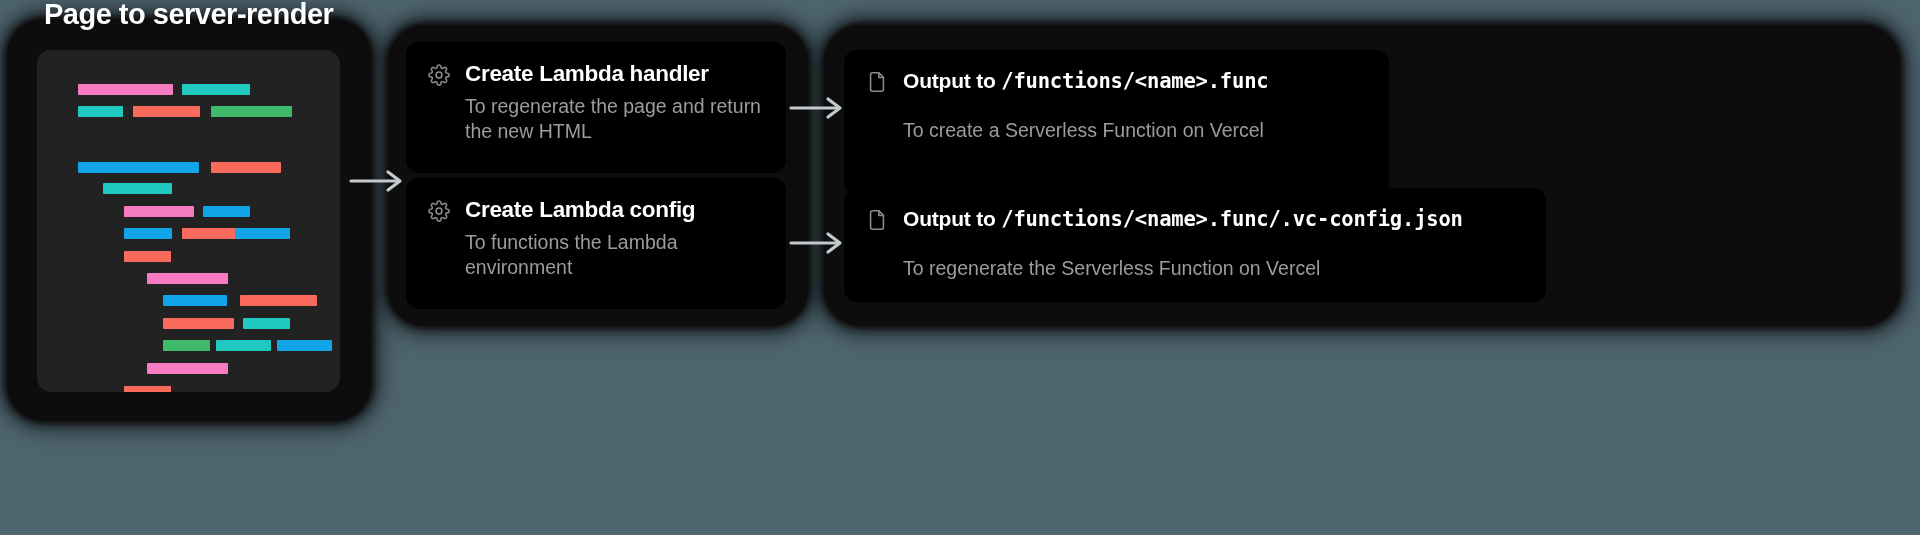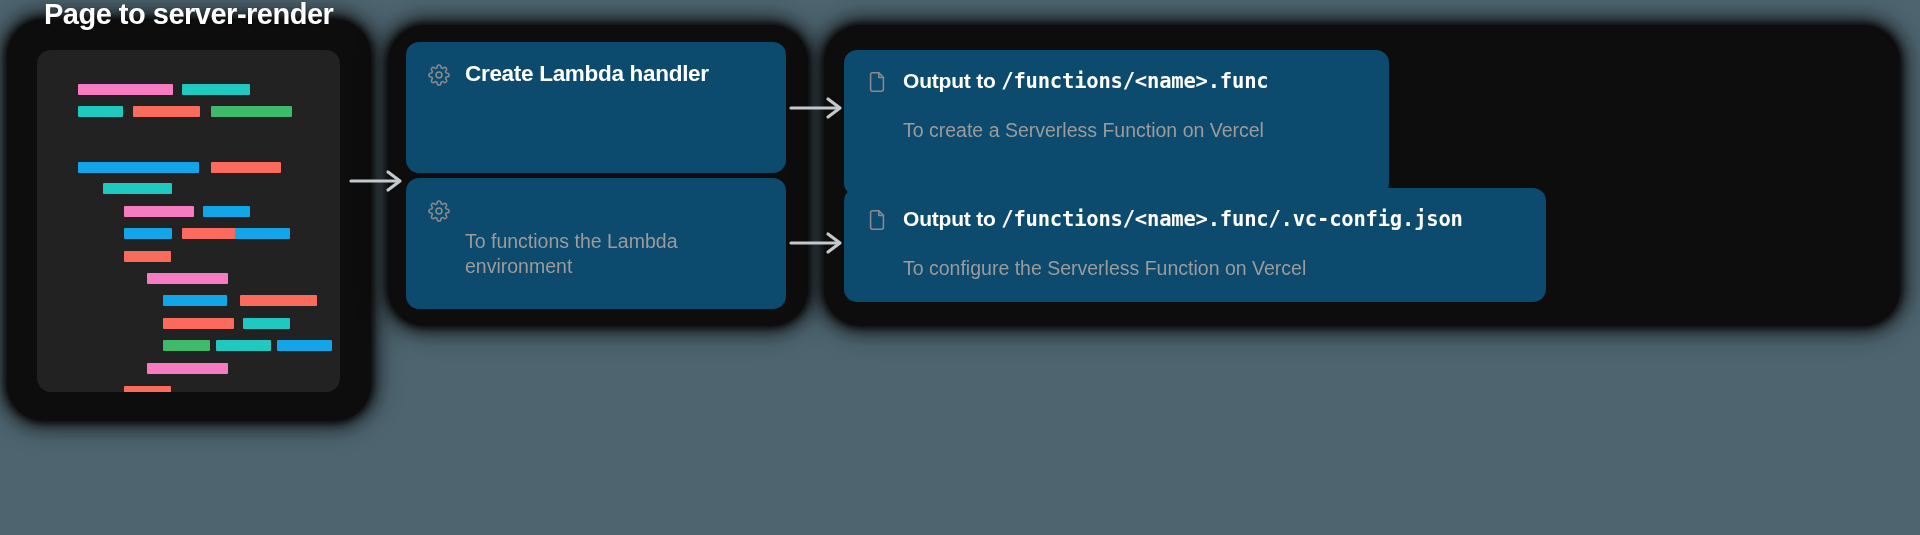--- a/index.html
+++ b/index.html
@@ -68,21 +68,21 @@
 
   
   #mid-blob {
     left: 391px;
     top: 28px;
     width: 414px;
     height: 295px;
   }
   .card {
     position: absolute;
-    background: #0c4a6e;
+    background: #000000;
     border-radius: 13px;
     z-index: 10;
     box-sizing: border-box;
   }
   #card-handler {
     left: 406px;
     top: 42px;
     width: 380px;
     height: 131px;
     padding: 20px 22px 16px 22px;
@@ -210,30 +210,32 @@
 <div class="card" id="card-handler" data-interactable="true">
   <div class="card-head" data-interactable="false">
     <span class="card-icon" data-interactable="false">
       <svg width="22" height="22" viewBox="0 0 24 24" fill="none" stroke="currentColor" stroke-width="1.7" stroke-linecap="round" stroke-linejoin="round">
         <circle cx="12" cy="12" r="3.2"></circle>
         <path d="M19.4 15a1.65 1.65 0 0 0 .33 1.82l.06.06a2 2 0 1 1-2.83 2.83l-.06-.06a1.65 1.65 0 0 0-1.82-.33 1.65 1.65 0 0 0-1 1.51V21a2 2 0 1 1-4 0v-.09A1.65 1.65 0 0 0 9 19.4a1.65 1.65 0 0 0-1.82.33l-.06.06a2 2 0 1 1-2.83-2.83l.06-.06a1.65 1.65 0 0 0 .33-1.82 1.65 1.65 0 0 0-1.51-1H3a2 2 0 1 1 0-4h.09A1.65 1.65 0 0 0 4.6 9a1.65 1.65 0 0 0-.33-1.82l-.06-.06a2 2 0 1 1 2.83-2.83l.06.06A1.65 1.65 0 0 0 9 4.6a1.65 1.65 0 0 0 1-1.51V3a2 2 0 1 1 4 0v.09a1.65 1.65 0 0 0 1 1.51 1.65 1.65 0 0 0 1.82-.33l.06-.06a2 2 0 1 1 2.83 2.83l-.06.06a1.65 1.65 0 0 0-.33 1.82V9a1.65 1.65 0 0 0 1.51 1H21a2 2 0 1 1 0 4h-.09a1.65 1.65 0 0 0-1.51 1z"></path>
       </svg>
     </span>
     <span class="card-title" data-interactable="false">Create Lambda handler</span>
   </div>
+  <div class="card-sub" data-interactable="false">To regenerate the page and return the new HTML</div>
 </div>
 
 <div class="card" id="card-config" data-interactable="true">
   <div class="card-head" data-interactable="false">
     <span class="card-icon" data-interactable="false">
       <svg width="22" height="22" viewBox="0 0 24 24" fill="none" stroke="currentColor" stroke-width="1.7" stroke-linecap="round" stroke-linejoin="round">
         <circle cx="12" cy="12" r="3.2"></circle>
         <path d="M19.4 15a1.65 1.65 0 0 0 .33 1.82l.06.06a2 2 0 1 1-2.83 2.83l-.06-.06a1.65 1.65 0 0 0-1.82-.33 1.65 1.65 0 0 0-1 1.51V21a2 2 0 1 1-4 0v-.09A1.65 1.65 0 0 0 9 19.4a1.65 1.65 0 0 0-1.82.33l-.06.06a2 2 0 1 1-2.83-2.83l.06-.06a1.65 1.65 0 0 0 .33-1.82 1.65 1.65 0 0 0-1.51-1H3a2 2 0 1 1 0-4h.09A1.65 1.65 0 0 0 4.6 9a1.65 1.65 0 0 0-.33-1.82l-.06-.06a2 2 0 1 1 2.83-2.83l.06.06A1.65 1.65 0 0 0 9 4.6a1.65 1.65 0 0 0 1-1.51V3a2 2 0 1 1 4 0v.09a1.65 1.65 0 0 0 1 1.51 1.65 1.65 0 0 0 1.82-.33l.06-.06a2 2 0 1 1 2.83 2.83l-.06.06a1.65 1.65 0 0 0-.33 1.82V9a1.65 1.65 0 0 0 1.51 1H21a2 2 0 1 1 0 4h-.09a1.65 1.65 0 0 0-1.51 1z"></path>
       </svg>
     </span>
+    <span class="card-title" data-interactable="false">Create Lambda config</span>
   </div>
   <div class="card-sub" data-interactable="false">To functions the Lambda environment</div>
 </div>
 
 <div class="blob" id="right-blob" data-interactable="false"></div>
 
 <div class="card" id="card-out-func" data-interactable="true">
   <div class="card-head" data-interactable="false">
     <span class="card-icon" data-interactable="false">
       <svg width="22" height="22" viewBox="0 0 24 24" fill="none" stroke="currentColor" stroke-width="1.7" stroke-linecap="round" stroke-linejoin="round">
@@ -249,21 +251,21 @@
 <div class="card" id="card-out-config" data-interactable="true">
   <div class="card-head" data-interactable="false">
     <span class="card-icon" data-interactable="false">
       <svg width="22" height="22" viewBox="0 0 24 24" fill="none" stroke="currentColor" stroke-width="1.7" stroke-linecap="round" stroke-linejoin="round">
         <path d="M14 2H7a2 2 0 0 0-2 2v16a2 2 0 0 0 2 2h10a2 2 0 0 0 2-2V7z"></path>
         <path d="M14 2v5h5"></path>
       </svg>
     </span>
     <span class="card-title mono" data-interactable="false"><span data-interactable="false">Output to </span><span class="mono-seg" data-interactable="false">/functions/&lt;name&gt;.func/.vc-config.json</span></span>
   </div>
-  <div class="card-sub" data-interactable="false">To configure the Serverless Function on Vercel</div>
+  <div class="card-sub" data-interactable="false">To regenerate the Serverless Function on Vercel</div>
 </div>
 
 <div class="arrow" style="left:349px; top:167px;" data-interactable="false">
   <svg width="60" height="28" viewBox="0 0 60 28" fill="none" stroke="currentColor" stroke-width="3.2" stroke-linecap="round" stroke-linejoin="round">
     <line x1="2" y1="14" x2="48" y2="14"></line>
     <polyline points="39,5 51,14 39,23"></polyline>
   </svg>
 </div>
 
 <div class="arrow" style="left:789px; top:94px;" data-interactable="false">

